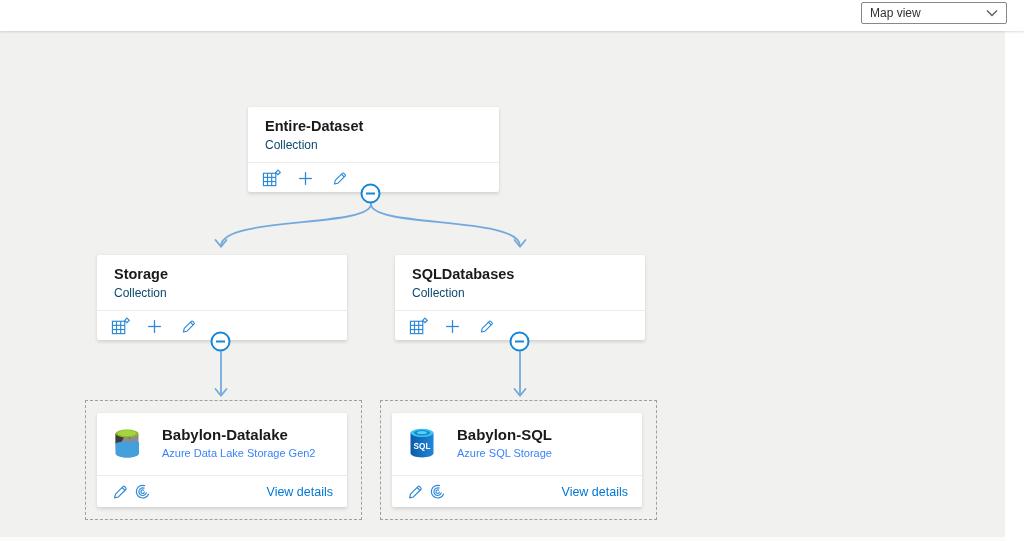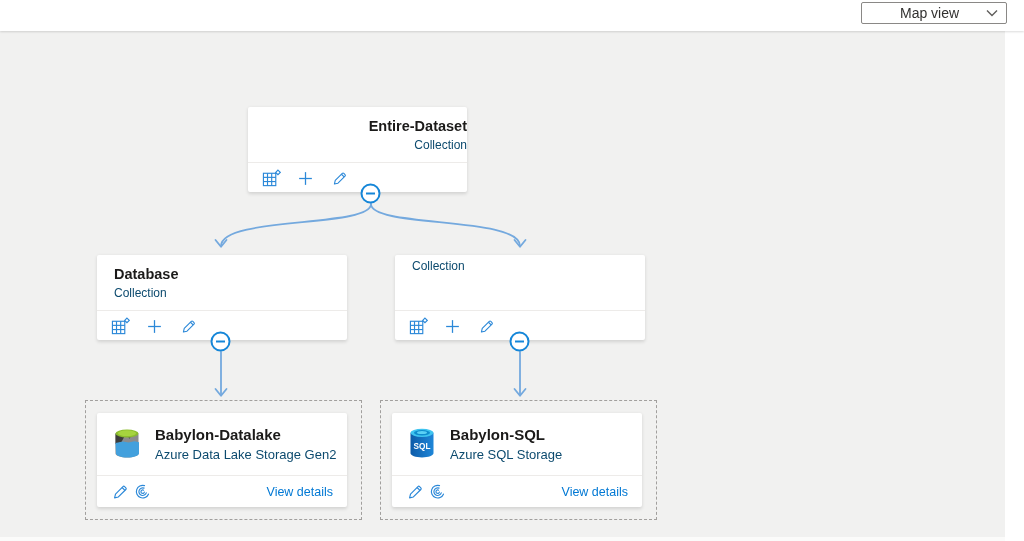--- a/index.html
+++ b/index.html
@@ -5,21 +5,21 @@
   * { margin:0; padding:0; box-sizing:border-box; }
   html,body { width:1024px; height:541px; overflow:hidden; background:#ffffff;
     font-family:"Liberation Sans", sans-serif; }
 
   
   .topbar { position:absolute; left:0; top:0; width:1024px; height:31px;
     background:#ffffff; z-index:6; box-shadow:0 1px 2px rgba(0,0,0,.14); }
   .dropdown { position:absolute; top:2px; right:17px; width:146px; height:22px;
     background:#fff; border:1px solid #8a8886; border-radius:2px;
     display:flex; align-items:center; padding:0 8px; cursor:pointer; }
-  .dropdown .val { font-size:14px; color:#323130; flex:1;margin-left:30px; }
+  .dropdown .val { font-size:12px; color:#323130; flex:1; }
   .dropdown svg { flex:0 0 auto; }
 
   
   .canvas { position:absolute; left:0; top:31px; width:1005px; height:510px;
     background:#f1f1f0; }
   .right-gutter { position:absolute; right:0; top:31px; width:19px; height:510px;
     background:#ffffff; z-index:5; }
   .bottom-strip { position:absolute; left:0; bottom:0; width:1005px; height:4px;
     background:#fbfbfa; z-index:5; }
 
@@ -28,21 +28,21 @@
 
   
   .ccard { position:absolute; width:250px; height:85px; background:#ffffff;
     border-radius:2px; box-shadow:0 1.6px 3.6px rgba(0,0,0,.13); z-index:2; }
   .ccard .ctitle { margin:11px 0 0 17px; font-size:14.5px; font-weight:700; color:#1b1a19; }
   .ccard .csub   { margin:4px 0 0 17px; font-size:12px; color:#0c4a6e; }
   .ccard .cdivider { position:absolute; left:0; top:55px; width:100%; height:1px; background:#edebe9; }
   .ccard .cicons { position:absolute; left:13px; top:61px; display:flex; gap:14px; align-items:center; }
   .cicons .ic { width:20px; height:20px; display:flex; align-items:center; justify-content:center; cursor:pointer; }
 
-  .pos-root  { left:248px; top:107px; width:219px;text-align:right; }
+  .pos-root  { left:248px; top:107px; width:251px; }
   .pos-left  { left:97px;  top:255px; }
   .pos-right { left:395px; top:255px; }
 
   
   .minus { position:absolute; width:21px; height:21px; z-index:3; cursor:pointer; }
   .m-root  { left:360px; top:183px; }
   .m-left  { left:210px; top:331px; }
   .m-right { left:509px; top:331px; }
 
   
@@ -51,23 +51,23 @@
   .db-left  { left:85px;  top:400px; }
   .db-right { left:380px; top:400px; }
 
   .scard { position:absolute; width:250px; height:94px; background:#ffffff;
     border-radius:2px; box-shadow:0 1.6px 3.6px rgba(0,0,0,.13); z-index:2; }
   .sc-left  { left:97px;  top:413px; }
   .sc-right { left:392px; top:413px; }
 
   .scard .shead { position:absolute; left:14px; top:10px; display:flex; align-items:flex-start; }
   .scard .sicon { width:32px; height:36px; margin-top:2px; }
-  .scard .stexts { margin-left:12px; }
+  .scard .stexts { margin-left:19px; }
   .scard .stitle { font-size:15px; font-weight:700; color:#1b1a19; margin-top:3px; }
-  .scard .ssub { font-size:13px; color:#0c4a6e; margin-top:4px; white-space:nowrap; }
+  .scard .ssub { font-size:11px; color:#3b82f6; margin-top:4px; white-space:nowrap; }
   .scard .sdivider { position:absolute; left:0; top:62px; width:100%; height:1px; background:#edebe9; }
   .scard .sactions { position:absolute; left:13px; right:14px; top:68px; height:22px;
     display:flex; align-items:center; gap:2px; }
   .sactions .ic { width:20px; height:20px; display:flex; align-items:center; justify-content:center; cursor:pointer; }
   .sactions .spacer { flex:1; }
   .view-details { font-size:12.5px; color:#0078d4; cursor:pointer; text-decoration:none; }
 </style>
 </head>
 <body>
 
@@ -127,21 +127,21 @@
   </div>
 </div>
 <div class="minus m-root">
   <svg width="21" height="21" viewBox="0 0 21 21">
     <circle cx="10.5" cy="10.5" r="9" fill="#ffffff" stroke="#1586d8" stroke-width="2"></circle>
     <line x1="6" y1="10.5" x2="15" y2="10.5" stroke="#1586d8" stroke-width="2"></line>
   </svg>
 </div>
 
 <div class="ccard pos-left">
-  <div class="ctitle">Database</div>
+  <div class="ctitle">Storage</div>
   <div class="csub">Collection</div>
   <div class="cdivider"></div>
   <div class="cicons">
     <span class="ic">
       <svg width="19" height="19" viewBox="0 0 20 20" fill="none" stroke="#2b88d8" stroke-width="1.2">
         <rect x="1.5" y="4.5" width="13" height="13"></rect>
         <line x1="5.8" y1="4.5" x2="5.8" y2="17.5"></line>
           <line x1="10.2" y1="4.5" x2="10.2" y2="17.5"></line>
         <line x1="1.5" y1="8.8" x2="14.5" y2="8.8"></line>
           <line x1="1.5" y1="13.2" x2="14.5" y2="13.2"></line>
@@ -163,20 +163,21 @@
   </div>
 </div>
 <div class="minus m-left">
   <svg width="21" height="21" viewBox="0 0 21 21">
     <circle cx="10.5" cy="10.5" r="9" fill="#ffffff" stroke="#1586d8" stroke-width="2"></circle>
     <line x1="6" y1="10.5" x2="15" y2="10.5" stroke="#1586d8" stroke-width="2"></line>
   </svg>
 </div>
 
 <div class="ccard pos-right">
+  <div class="ctitle">SQLDatabases</div>
   <div class="csub">Collection</div>
   <div class="cdivider"></div>
   <div class="cicons">
     <span class="ic">
       <svg width="19" height="19" viewBox="0 0 20 20" fill="none" stroke="#2b88d8" stroke-width="1.2">
         <rect x="1.5" y="4.5" width="13" height="13"></rect>
         <line x1="5.8" y1="4.5" x2="5.8" y2="17.5"></line>
           <line x1="10.2" y1="4.5" x2="10.2" y2="17.5"></line>
         <line x1="1.5" y1="8.8" x2="14.5" y2="8.8"></line>
           <line x1="1.5" y1="13.2" x2="14.5" y2="13.2"></line>

